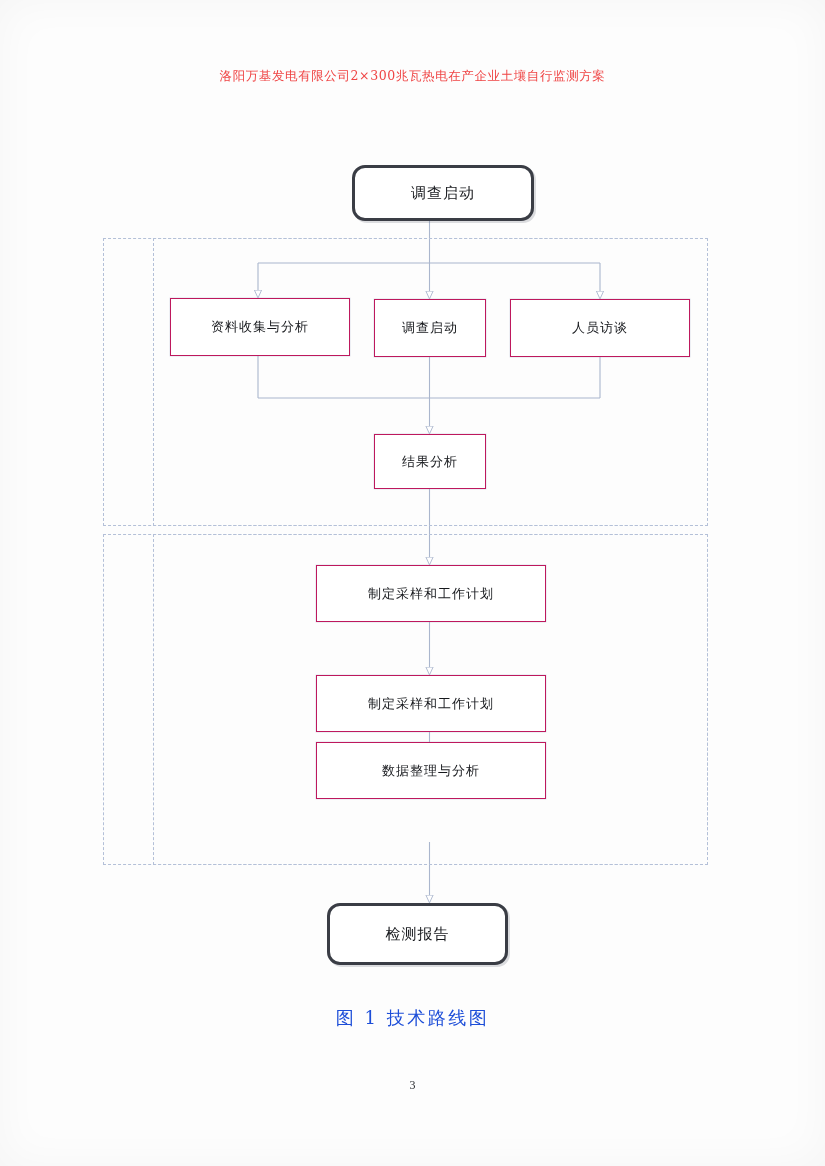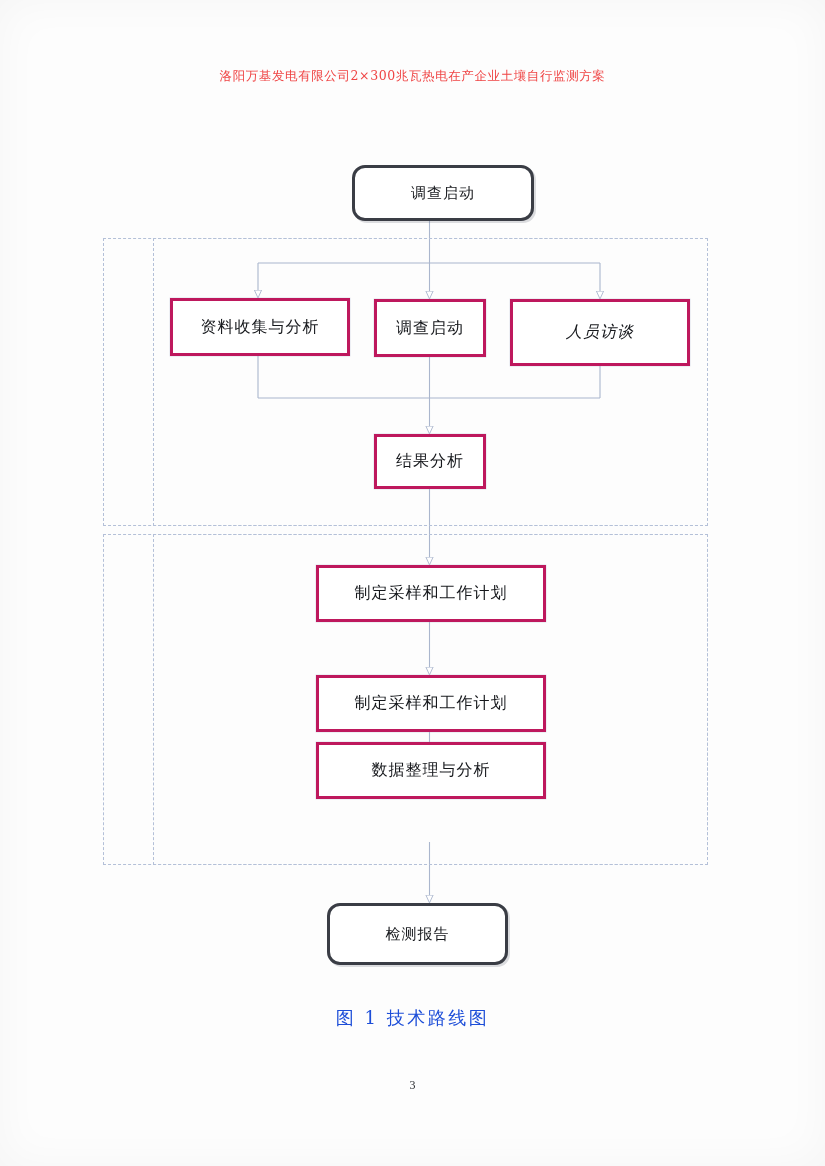--- a/index.html
+++ b/index.html
@@ -63,37 +63,37 @@
     display:flex;
     align-items:center;
     justify-content:center;
     background:#ffffff;
     color:#16181c;
     font-family:"DejaVu Serif",serif;
     letter-spacing:1px;
     z-index:4;
   }
   .node-rect{
-    border:3px solid #be185d;
-    font-size:16px;
+    border:1px solid #be185d;
+    font-size:13px;
     box-shadow:0 0 0 0.4px rgba(168,180,205,0.45);
     text-align:center;
   }
   .node-term{
     border:3.2px solid #3a3d45;
     border-radius:13px;
     font-size:15px;
     box-shadow:2px 2px 0 rgba(120,124,134,0.25);
   }
 
   
   #n-start   {left:352px;top:165px;width:182px;height:56px;}
   #n-collect {left:170px;top:298px;width:180px;height:58px;}
   #n-survey  {left:374px;top:299px;width:112px;height:58px;}
-  #n-inter   {left:510px;top:299px;width:180px;height:67px;font-style:italic;}
+  #n-inter   {left:510px;top:299px;width:180px;height:58px;}
   #n-result  {left:374px;top:434px;width:112px;height:55px;}
   #n-plan    {left:316px;top:565px;width:230px;height:57px;}
   #n-sample  {left:316px;top:675px;width:230px;height:57px;}
   #n-data    {left:316px;top:742px;width:230px;height:57px;}
   #n-report  {left:327px;top:903px;width:181px;height:62px;}
 
   
   .group-box{
     position:absolute;
     box-sizing:border-box;

